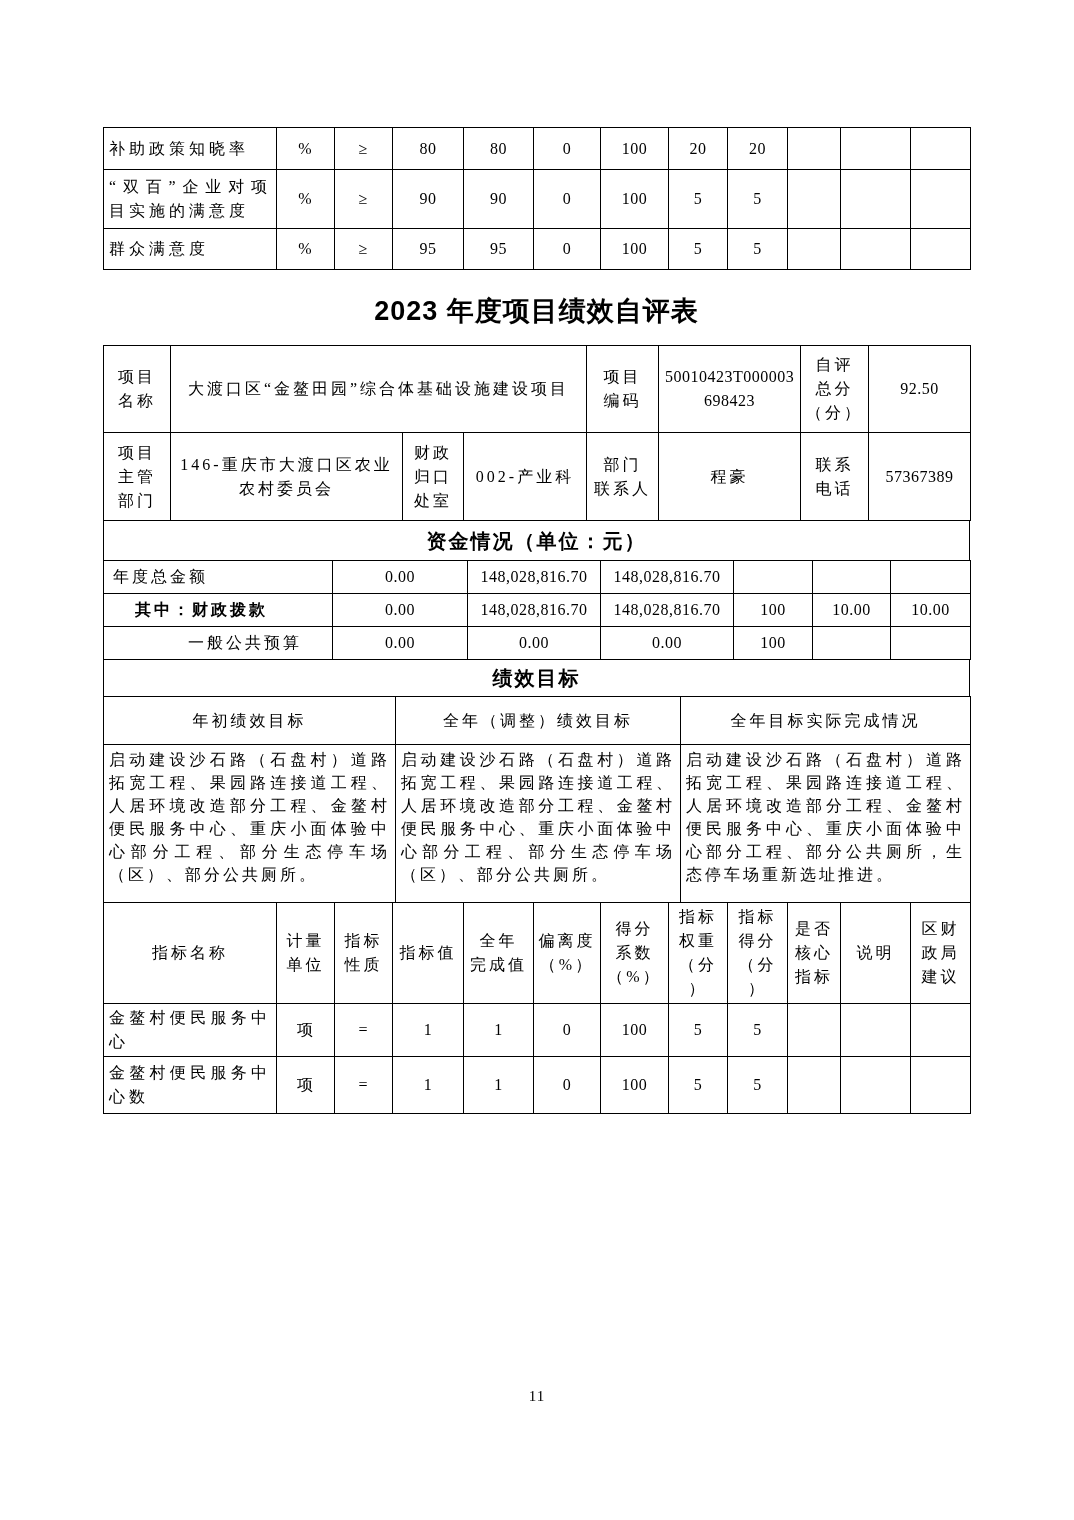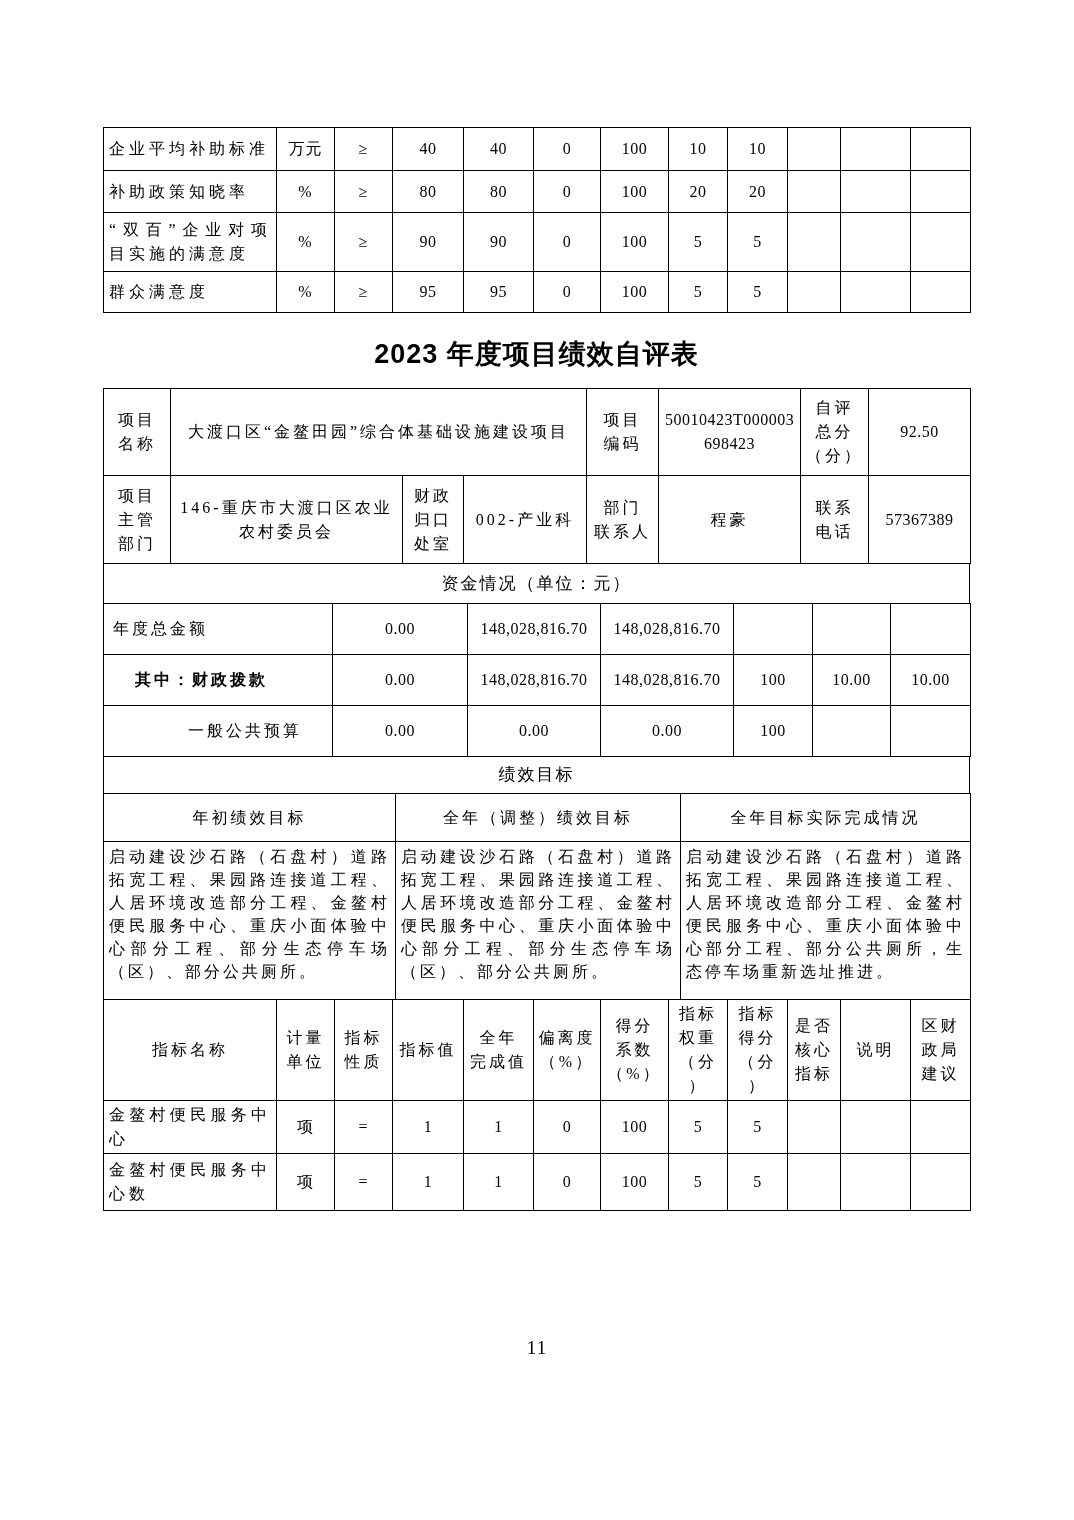--- a/index.html
+++ b/index.html
@@ -28,46 +28,46 @@
   td.j{
     text-align:justify;
     text-justify:inter-character;
     letter-spacing:4px;
     padding:2px 5px;
   }
   td.ls{letter-spacing:3px;}
   td.pre{white-space:pre-line;}
   td.num{letter-spacing:0.5px;}
   td.code{word-break:break-all;letter-spacing:0.5px;}
-  td.sec{font-weight:normal;letter-spacing:2px;font-size:17px;}
+  td.sec{font-weight:bold;letter-spacing:2px;font-size:20px;}
   td.goal{
     text-align:justify;
     text-justify:inter-character;
     vertical-align:top;
     letter-spacing:3px;
     line-height:23px;
     padding:3px 5px;
     margin-top:37px;
   }
   td.fl{text-align:left;letter-spacing:3px;}
   td.ind0{padding-left:9px;}
   td.ind1{padding-left:31px;font-weight:bold;}
   td.ind2{padding-left:84px;}
   .r62{height:62px}.r43{height:43px}.r42{height:42px}.r59{height:59px}.r41{height:41px}
-  .r87{height:87px}.r88{height:88px}.r40{height:40px}.r58{height:58px}.r45{height:51px}
+  .r87{height:87px}.r88{height:88px}.r40{height:40px}.r58{height:58px}.r45{height:33px}
   .r37{height:37px}.r48{height:48px}.r158{height:158px}.r44{height:44px}.r57{height:57px}
   .title{
     font-family:"Liberation Sans","DejaVu Sans",sans-serif;
     font-weight:bold;font-size:27px;line-height:40px;
     text-align:center;width:867px;
     margin:21px 0 15px 0;letter-spacing:1px;
   }
   .pageno{
-    position:absolute;left:0;top:1337px;width:1074px;
-    text-align:center;font-size:19px;letter-spacing:1px;
+    position:absolute;left:0;top:1388px;width:1074px;
+    text-align:center;font-size:15px;letter-spacing:1px;
   }
 </style>
 </head>
 <body>
 
 <div class="page">
   <div class="content">
 
     <table class="tbl">
       <colgroup>
@@ -78,34 +78,20 @@
         <col style="width:70px">
           <col style="width:67px">
           <col style="width:68px">
           <col style="width:59px">
         <col style="width:60px">
           <col style="width:53px">
           <col style="width:70px">
           <col style="width:60px">
       </colgroup>
       <tbody>
-      <tr class="r43">
-        <td class="j">企业平均补助标准</td>
-        <td>万元</td>
-        <td>≥</td>
-        <td class="num">40</td>
-        <td class="num">40</td>
-        <td class="num">0</td>
-        <td class="num">100</td>
-        <td class="num">10</td>
-        <td class="num">10</td>
-        <td></td>
-        <td></td>
-        <td></td>
-      </tr>
       <tr class="r42">
         <td class="j">补助政策知晓率</td>
         <td>%</td>
         <td>≥</td>
         <td class="num">80</td>
         <td class="num">80</td>
         <td class="num">0</td>
         <td class="num">100</td>
         <td class="num">20</td>
         <td class="num">20</td>

